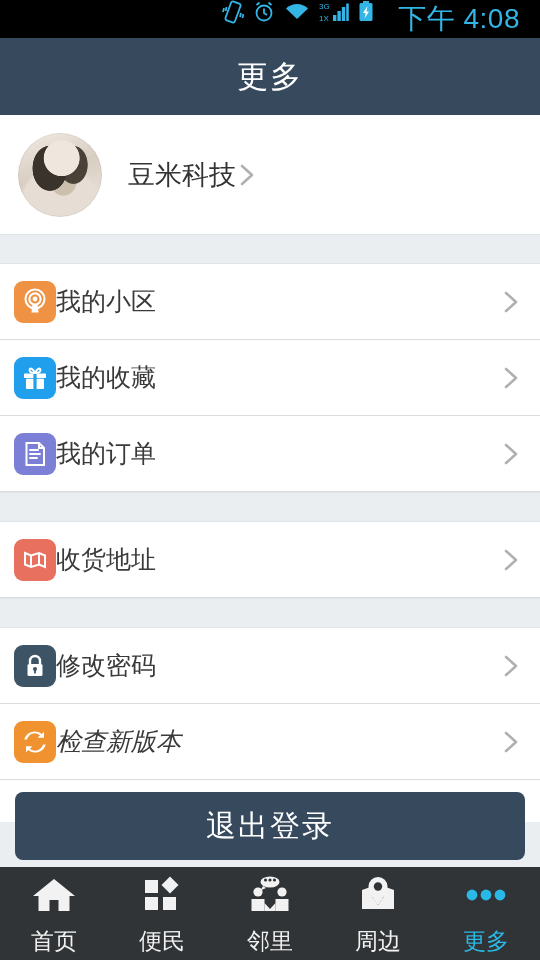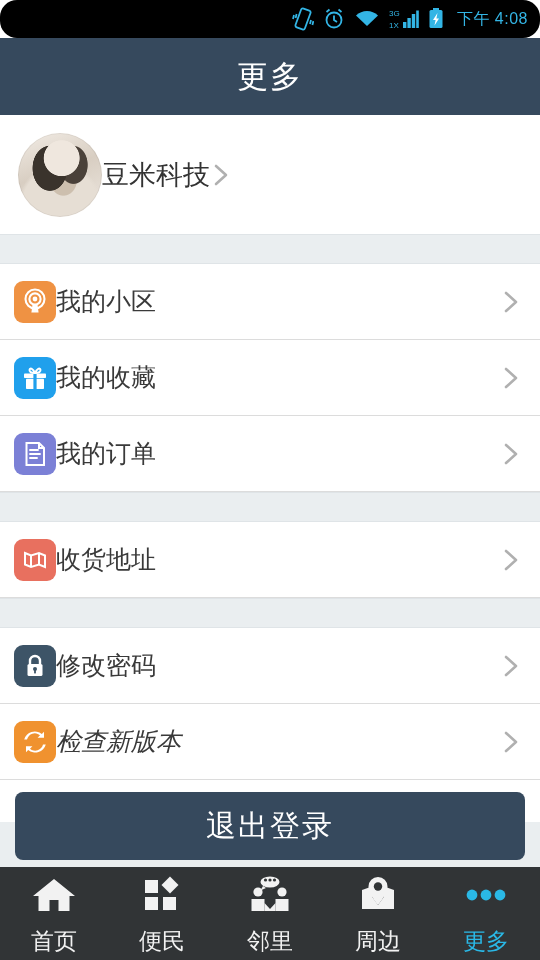--- a/index.html
+++ b/index.html
@@ -6,27 +6,27 @@
   html, body {
     width:540px; height:960px;
     font-family:"Liberation Sans", "DejaVu Sans", sans-serif;
     background:#ffffff; overflow:hidden;
   }
   #app { position:relative; width:540px; height:960px; }
 
   
   .statusbar {
     position:absolute; top:0; left:0; width:540px; height:38px;
-    background:#000000; display:flex; align-items:center;
-    justify-content:flex-end; padding-right:12px; gap:9px;border-radius:17px;
+    background:#000000; display:flex; align-items:flex-start;
+    justify-content:flex-end; padding-right:20px; gap:9px;
   }
   .sb-icon { display:flex; align-items:center; }
   .sb-time {
-    color:#33b5e5; font-size:16px; letter-spacing:0.5px;
-    margin-left:4px; white-space:nowrap;
+    color:#33b5e5; font-size:28px; letter-spacing:0.5px;
+    margin-left:15px; white-space:nowrap;
   }
 
   
   .header {
     position:absolute; top:38px; left:0; width:540px; height:77px;
     background:#36495d; display:flex; align-items:center; justify-content:center;
   }
   .header-title { color:#ffffff; font-size:31px; letter-spacing:2px; }
 
   
@@ -43,21 +43,21 @@
     width:84px; height:84px; border-radius:50%; flex:none;
     background:
       radial-gradient(circle at 52% 30%, #efe7de 0 24%, rgba(239,231,222,0) 25%),
       radial-gradient(ellipse 34% 44% at 38% 42%, #3a332c 0 60%, rgba(58,51,44,0) 62%),
       radial-gradient(ellipse 30% 40% at 66% 38%, #4a4139 0 55%, rgba(74,65,57,0) 58%),
       radial-gradient(ellipse 26% 30% at 54% 56%, #cdbfae 0 60%, rgba(205,191,174,0) 64%),
       radial-gradient(circle at 50% 85%, #e6ded4 0 45%, rgba(230,222,212,0) 50%),
       linear-gradient(160deg, #f2ece5 0%, #d8cec2 45%, #efe9e2 100%);
     box-shadow: inset 0 0 0 1px rgba(0,0,0,0.06);
   }
-  .profile-name { font-size:27px; color:#333333; }
+  .profile-name { font-size:27px; color:#333333; margin-left:26px; }
 
   .row {
     width:540px; height:76px; background:#ffffff;
     display:flex; align-items:center; padding:0 18px 0 14px;
     border-bottom:1px solid #dcdcdc;
   }
   .row.last { border-bottom:1px solid #dcdcdc;font-style:italic; }
   .row-icon { width:42px; height:42px; border-radius:9px; flex:none;
               display:flex; align-items:center; justify-content:center; }
   .row-label { font-size:25px; color:#3a3a3a; flex:1; }

